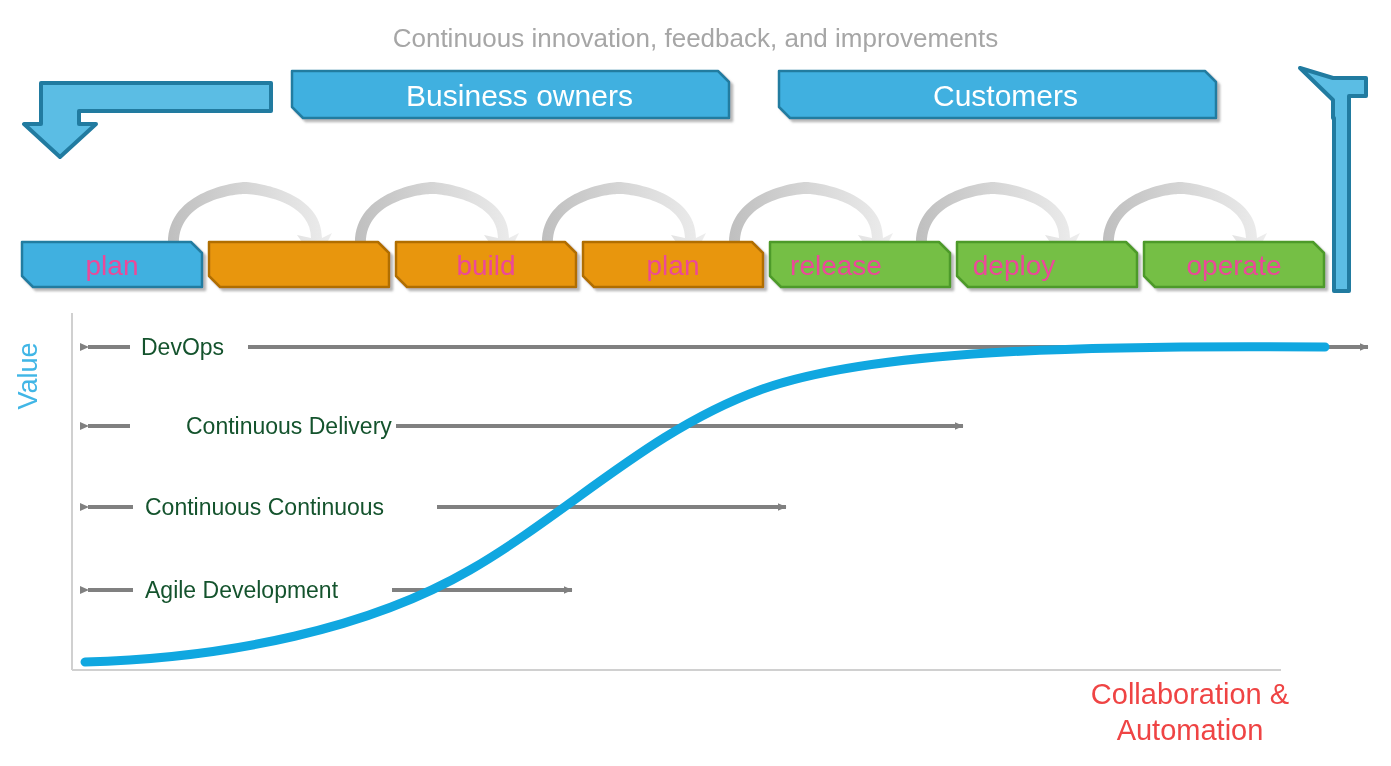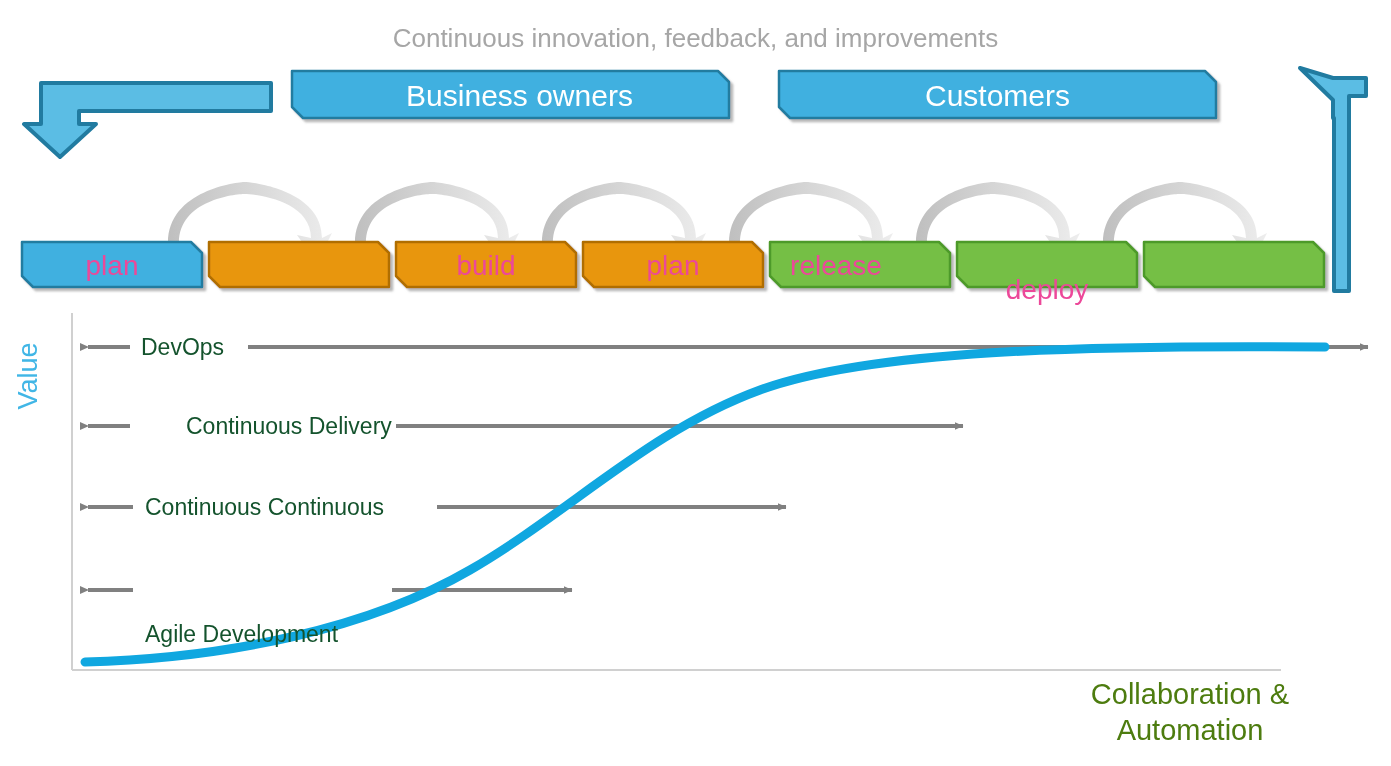--- a/index.html
+++ b/index.html
@@ -62,21 +62,21 @@
     color: #41b6e6;
     font-size: 27px;
     left: -26px;
     top: 362px;
     width: 110px;
     text-align: center;
     transform: rotate(-90deg);
     transform-origin: 55px 14px;
   }
   .axis-title-x {
-    color: #4d7c0f;
+    color: #ef4444;
     font-size: 29px;
     left: 1020px;
     top: 676px;
     width: 340px;
     text-align: center;
     line-height: 1.25;
     white-space: normal;
   }
 </style>
 </head>
@@ -178,32 +178,33 @@
 
     <g>
       <path d="M 85,662
                C 230,658 370,628 470,570
                C 570,512 650,430 760,390
                C 870,350 1080,345 1325,347" fill="none" stroke="#10a7e0" stroke-width="9" stroke-linecap="round"></path>
     </g>
   </svg>
 
   <div class="txt bar-label" style="left:292px; width:437px;padding-left:9px;">Business owners</div>
-  <div class="txt bar-label" style="left:779px; width:437px;">Customers</div>
+  <div class="txt bar-label" style="left:779px; width:437px;padding-left:8px;">Customers</div>
 
   <div class="txt stage-label" style="left:22px; width:180px;">plan</div>
   <div class="txt stage-label" style="left:396px; width:180px;">build</div>
   <div class="txt stage-label" style="left:583px; width:180px;">plan</div>
   <div class="txt stage-label" style="left:746px; width:180px;text-align:center;">release</div>
-  <div class="txt stage-label" style="left:957px; width:180px;margin-top:24px;">deploy</div>
+  <div class="txt stage-label" style="left:924px; width:180px;">deploy</div>
+  <div class="txt stage-label" style="left:1144px; width:180px;">operate</div>
 
   <div class="txt row-label" style="left:141px; top:336px;">DevOps</div>
   <div class="txt row-label" style="left:142px; top:415px;margin-left:44px;">Continuous Delivery</div>
   <div class="txt row-label" style="left:145px; top:496px;">Continuous Continuous</div>
-  <div class="txt row-label" style="left:145px; top:579px;margin-top:44px;">Agile Development</div>
+  <div class="txt row-label" style="left:145px; top:579px;">Agile Development</div>
 
   <div class="txt axis-title-y">Value</div>
 
   <div class="txt axis-title-x">
     <span>Collaboration &amp;</span><br>
     <span>Automation</span>
   </div>
 
 </div>
 

